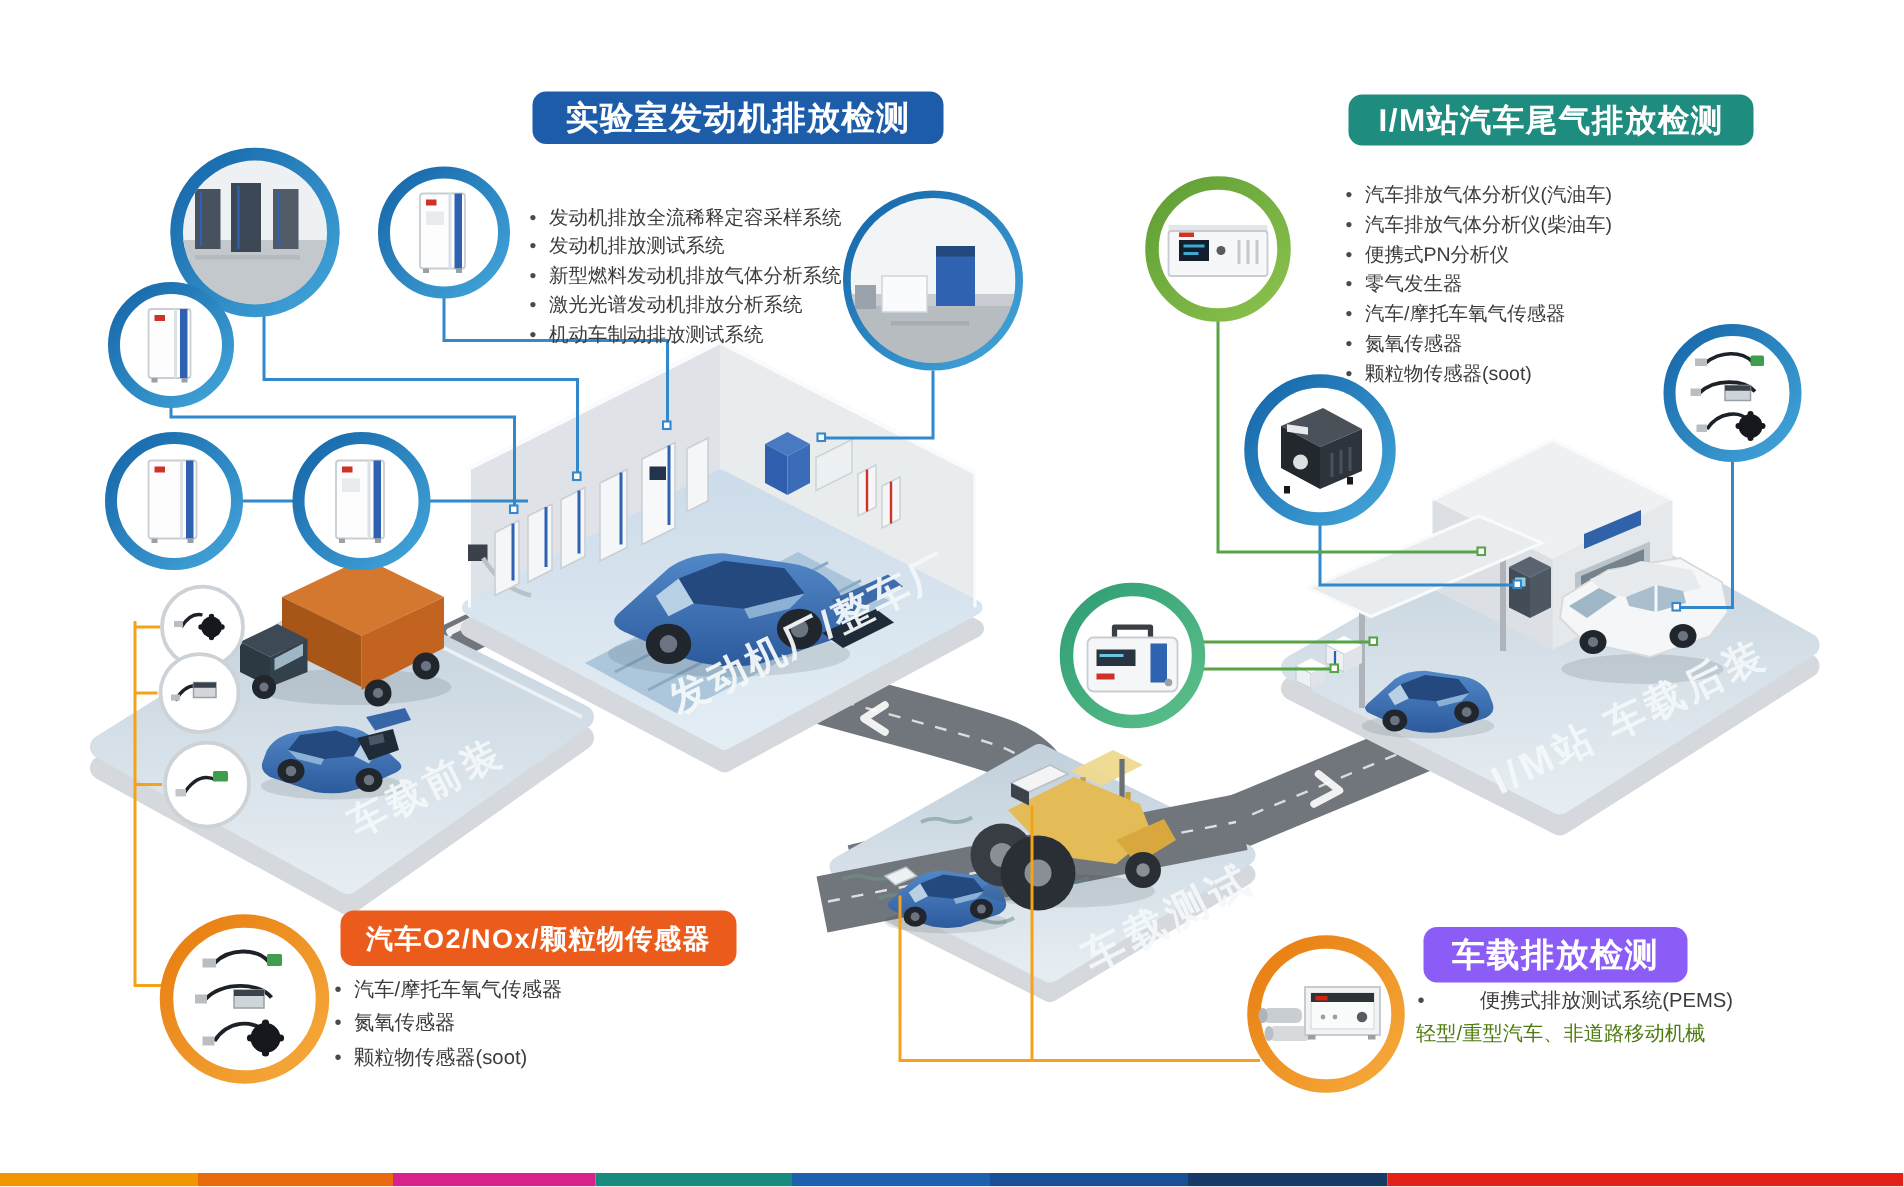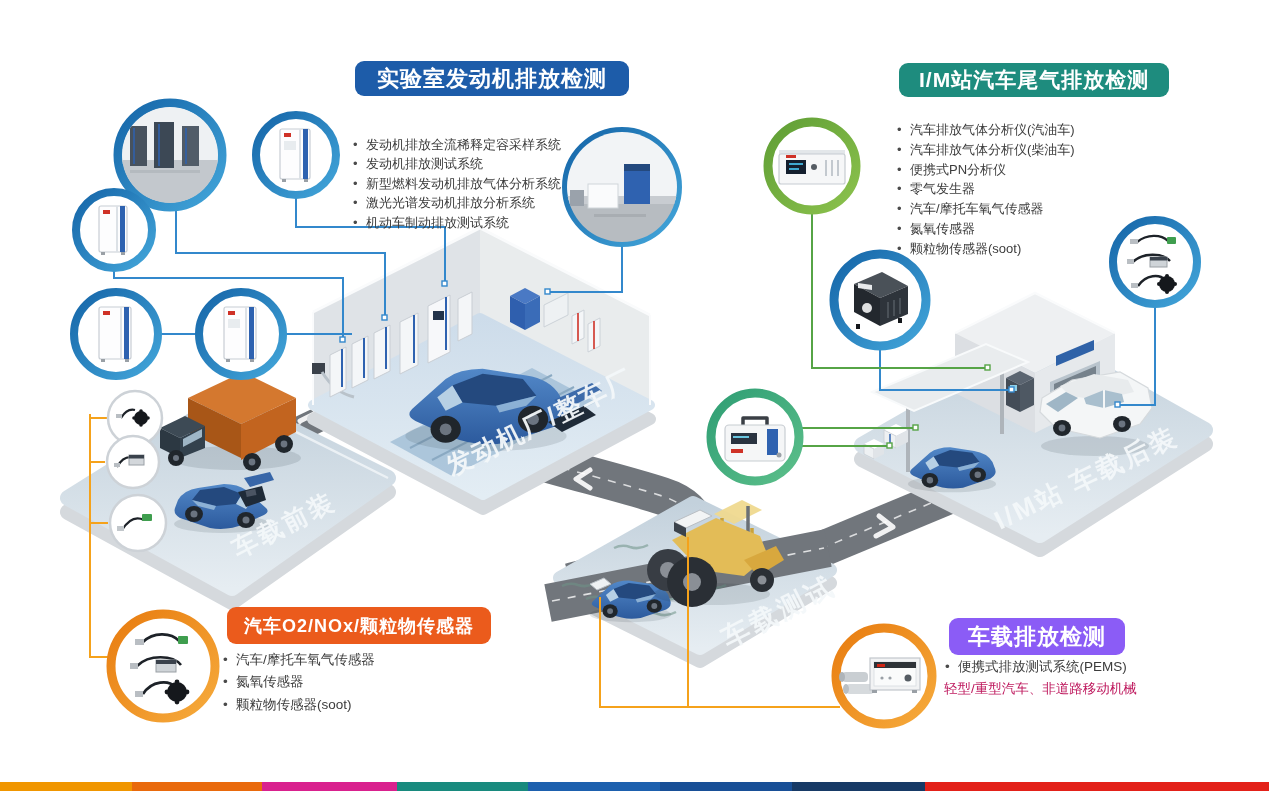--- a/index.html
+++ b/index.html
@@ -16,23 +16,23 @@
   .plist{position:absolute;margin:0;padding:0;list-style:none;color:#3c3c3c;}
   .plist li{position:relative;padding-left:14px;}
   .plist li::before{content:"\2022";position:absolute;left:1px;color:#4a4a4a;}
   #lab-list{left:352px;top:99px;width:280px;font-size:13px;margin-top:36px;}
   #lab-list li{line-height:19.4px;}
   #im-list{left:896px;top:120px;width:260px;font-size:13px;}
   #im-list li{line-height:19.8px;}
   #sensors-list{left:222px;top:649px;width:240px;font-size:13.5px;}
   #sensors-list li{line-height:22.4px;}
   #obd-list{left:944px;top:656px;width:240px;font-size:13.5px;}
-  #obd-list li{line-height:22px;}
+  #obd-list li{line-height:22px;text-align:center;}
   #obd-note{position:absolute;left:944px;top:678px;width:250px;font-size:13.5px;
-            line-height:22px;color:#be185d;}
+            line-height:22px;color:#4d7c0f;}
   .footer{position:absolute;left:0;right:0;bottom:0;height:9px;display:flex;}
   .footer div{height:100%;}
   .fs0{width:132px}.fs1{width:130px}.fs2{width:135px}.fs3{width:131px}
   .fs4{width:132px}.fs5{width:132px}.fs6{width:133px}.fs7{flex:1}
 </style>
 </head>
 <body>
 
 <div class="stage">
 

